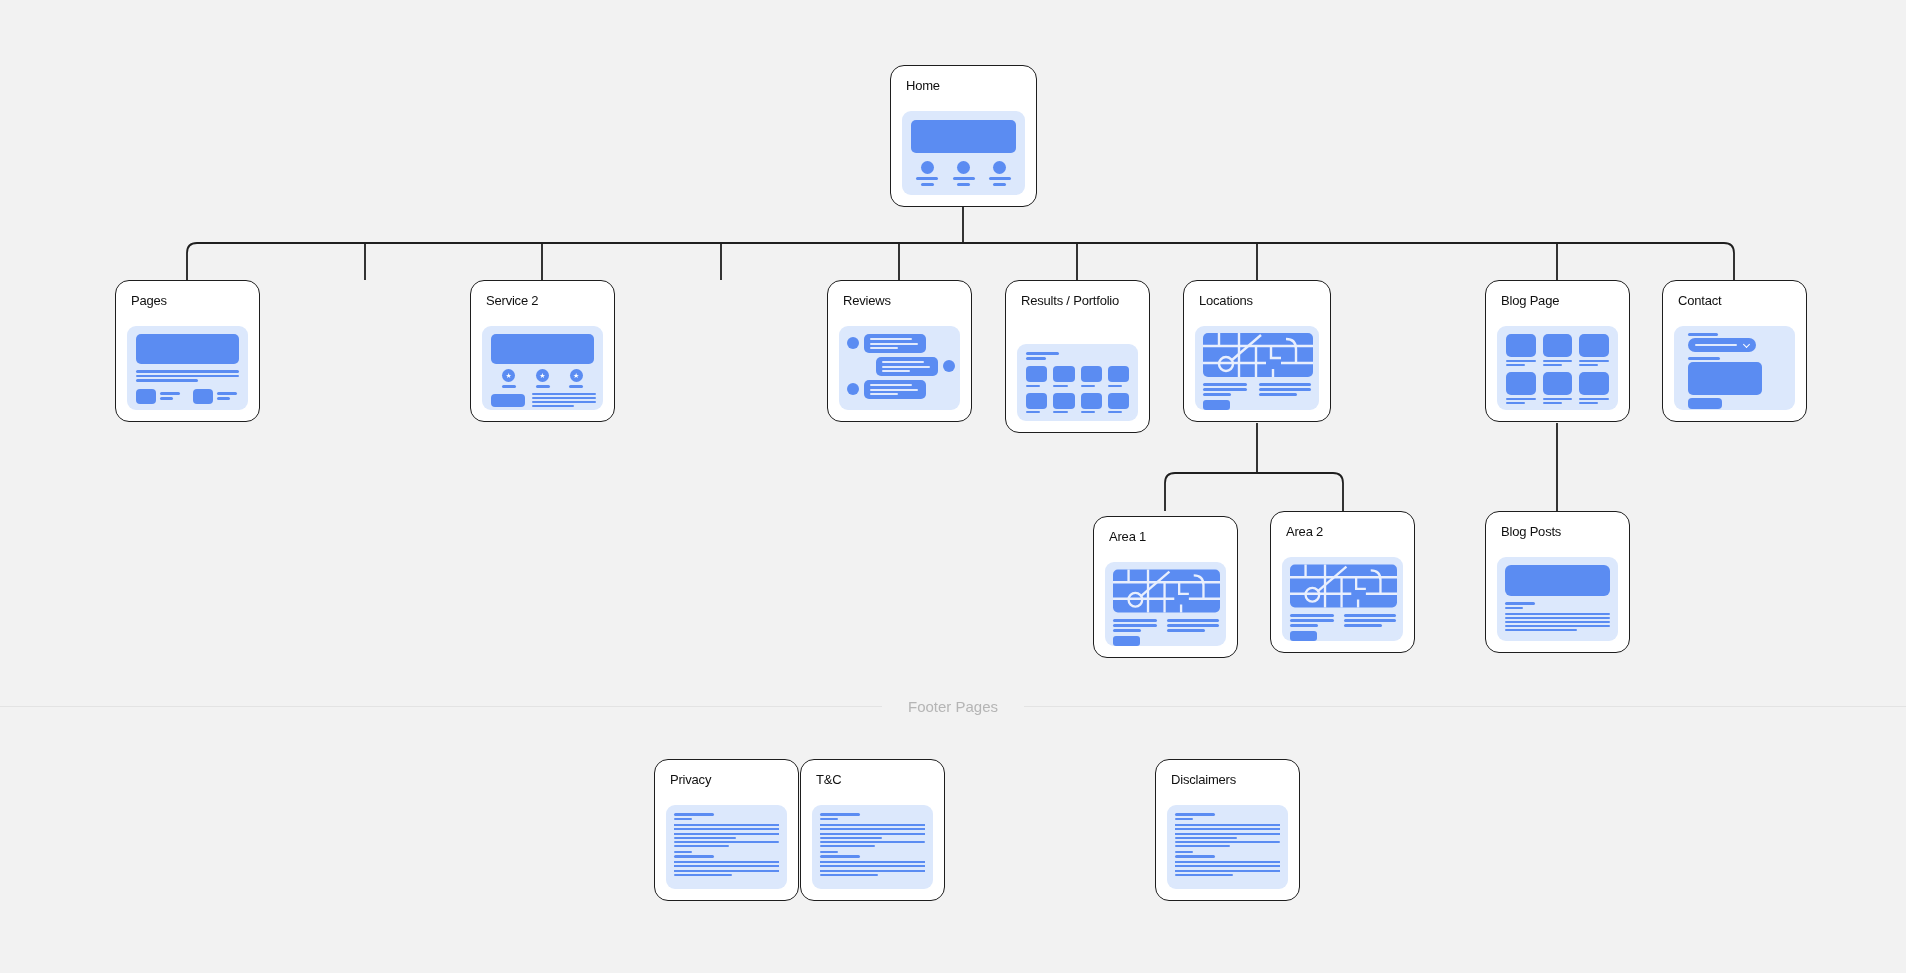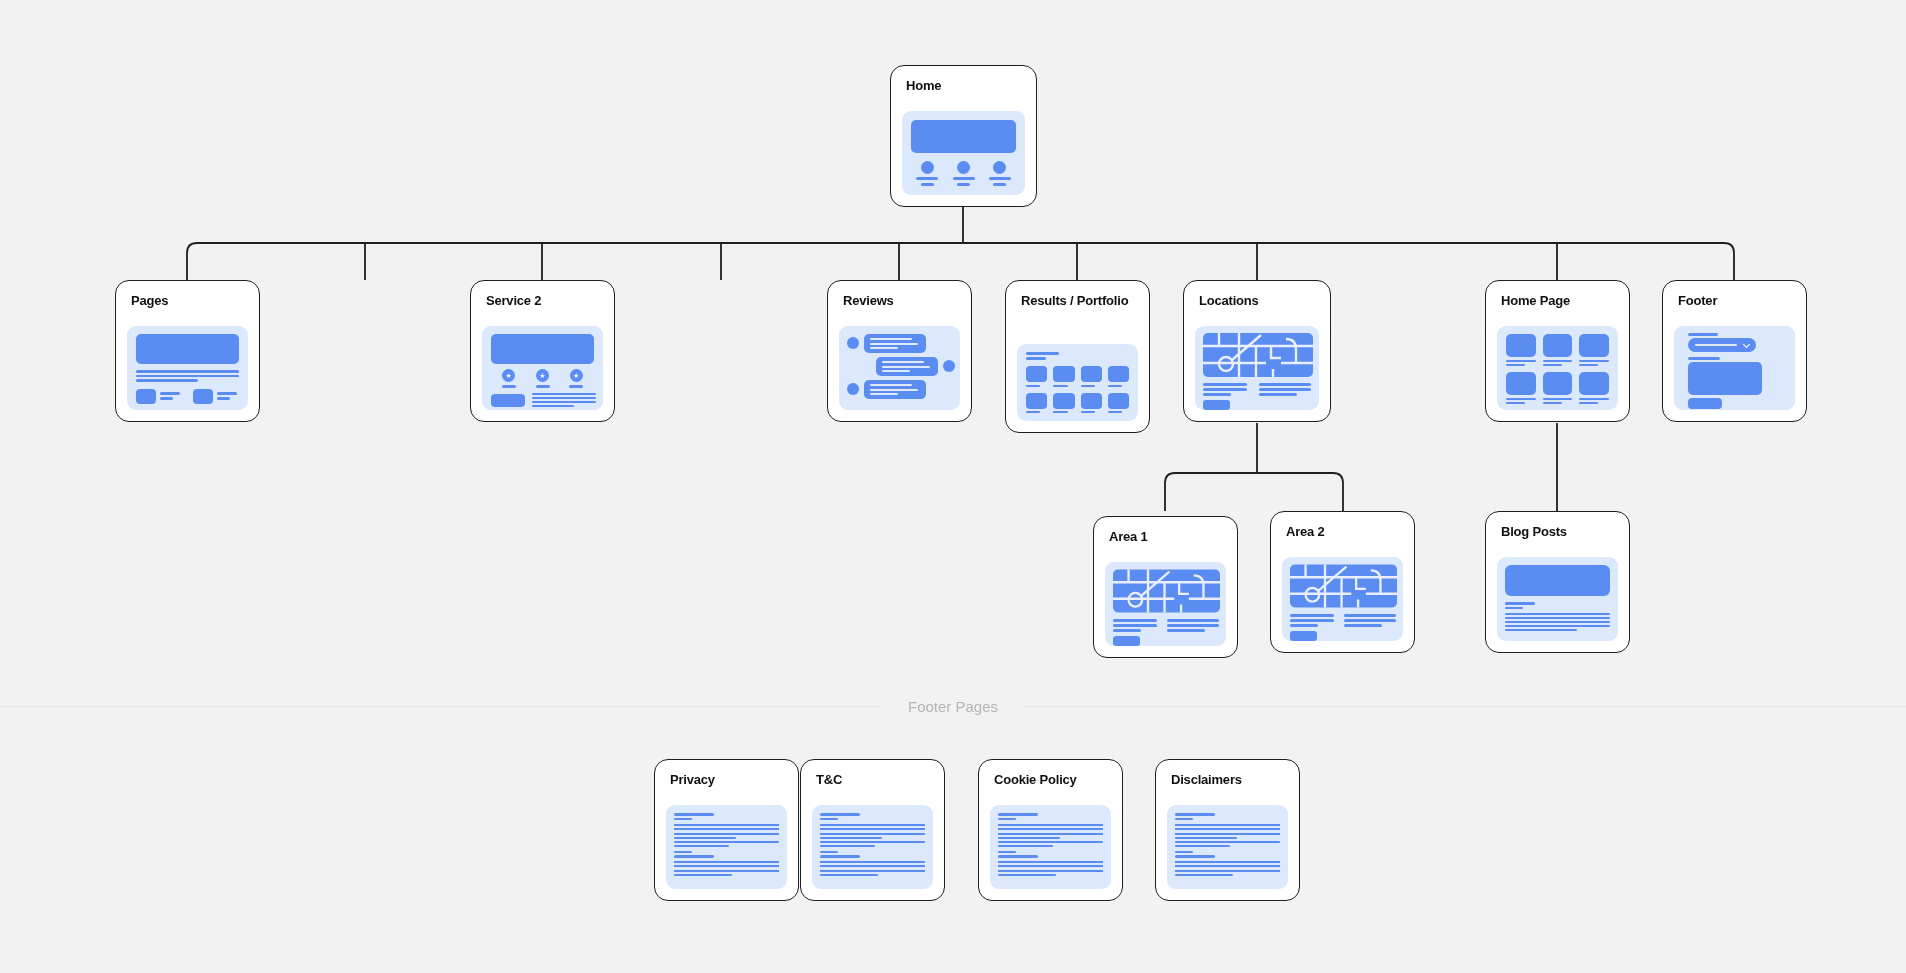--- a/index.html
+++ b/index.html
@@ -8,21 +8,21 @@
     --wline:rgba(255,255,255,0.82);
     --ink:#101010;
   }
   *{box-sizing:border-box}
   body{margin:0;background:#f2f2f2;font-family:"Liberation Sans",sans-serif}
   .canvas{position:relative;width:1906px;height:973px;background:#f2f2f2;overflow:hidden}
   .connectors{position:absolute;left:0;top:0;pointer-events:none}
   .node{position:absolute;width:145px;height:142px;background:#fff;border:1.6px solid #1e1e1e;border-radius:14px;cursor:pointer}
   .node--home{width:147px}
   .node--tall{height:153px}
-  .title{position:absolute;left:15px;top:12px;font-size:13px;font-weight:700;color:var(--ink);letter-spacing:-0.2px;line-height:1.25;white-space:pre-line}
+  .title{position:absolute;left:15px;top:12px;font-size:13px;font-weight:400;color:var(--ink);letter-spacing:-0.2px;line-height:1.25;white-space:pre-line}
   .thumb{position:absolute;left:11px;right:11px;top:45px;bottom:11px;background:var(--panel);border-radius:9px;overflow:hidden}
   .thumb--tall{top:63px}
   
   .b{position:absolute;background:var(--blue)}
   .ln{position:absolute;height:2px;background:var(--blue);border-radius:1.5px}
   .wln{position:absolute;height:2px;background:var(--wline);border-radius:1.5px}
   .stripes{position:absolute;background-image:repeating-linear-gradient(to bottom,var(--blue) 0 2px,transparent 2px 4.3px)}
   .circ{position:absolute;background:var(--blue);border-radius:50%}
   .hero{position:absolute;left:9px;right:9px;background:var(--blue);border-radius:5px}
   
@@ -231,21 +231,21 @@
       <div class="ln" style="left:8px;top:62px;width:44px;height:2.5px"></div>
       <div class="ln" style="left:8px;top:67px;width:28px;height:2.5px"></div>
       <div class="ln" style="left:64px;top:57px;width:52px;height:2.5px"></div>
       <div class="ln" style="left:64px;top:62px;width:52px;height:2.5px"></div>
       <div class="ln" style="left:64px;top:67px;width:38px;height:2.5px"></div>
       <div class="b" style="left:8px;top:74px;width:27px;height:10px;border-radius:3px"></div>
     </div>
   </div>
 
   <div class="node" style="left:1485px;top:280px">
-    <div class="title">Home Page</div>
+    <div class="title">Blog Page</div>
     <div class="thumb">
       <div class="bgrid" style="top:8px">
         <div class="bcell">
             <div class="tile"></div>
             <div class="u1"></div>
             <div class="u2"></div>
           </div>
         <div class="bcell">
             <div class="tile"></div>
             <div class="u1"></div>
@@ -269,21 +269,21 @@
         <div class="bcell">
             <div class="tile"></div>
             <div class="u1"></div>
             <div class="u2"></div>
           </div>
       </div>
     </div>
   </div>
 
   <div class="node" style="left:1662px;top:280px">
-    <div class="title">Footer</div>
+    <div class="title">Contact</div>
     <div class="thumb">
       <div class="ln" style="left:14px;top:7px;width:30px;height:2.5px"></div>
       <div class="b" style="left:14px;top:12px;width:68px;height:14px;border-radius:7px">
         <div class="wln" style="left:7px;top:6px;width:42px"></div>
         <div class="chev" style="right:7px;top:4px"></div>
       </div>
       <div class="ln" style="left:14px;top:31px;width:32px;height:2.5px"></div>
       <div class="b" style="left:14px;top:36px;width:74px;height:33px;border-radius:5px"></div>
       <div class="b" style="left:14px;top:72px;width:34px;height:11px;border-radius:4px"></div>
     </div>
@@ -392,45 +392,30 @@
       <div class="ln" style="left:8px;top:32px;width:62px"></div>
       <div class="ln" style="left:8px;right:8px;top:36px"></div>
       <div class="ln" style="left:8px;top:40px;width:55px"></div>
       <div class="ln" style="left:8px;top:46px;width:18px"></div>
       <div class="ln" style="left:8px;top:50px;width:40px;height:2.5px"></div>
       <div class="stripes" style="left:8px;right:8px;top:56px;height:11px"></div>
       <div class="ln" style="left:8px;top:69px;width:58px"></div>
     </div>
   </div>
 
-  <div class="node" style="left:978px;top:759px">
-    <div class="title">Cookie Policy</div>
+
+  <div class="node" style="left:1155px;top:759px">
+    <div class="title">Disclaimers</div>
     <div class="thumb">
       <div class="ln" style="left:8px;top:8px;width:40px;height:2.5px"></div>
       <div class="ln" style="left:8px;top:13px;width:18px"></div>
       <div class="stripes" style="left:8px;right:8px;top:19px;height:11px"></div>
       <div class="ln" style="left:8px;top:32px;width:62px"></div>
       <div class="ln" style="left:8px;right:8px;top:36px"></div>
       <div class="ln" style="left:8px;top:40px;width:55px"></div>
       <div class="ln" style="left:8px;top:46px;width:18px"></div>
       <div class="ln" style="left:8px;top:50px;width:40px;height:2.5px"></div>
       <div class="stripes" style="left:8px;right:8px;top:56px;height:11px"></div>
       <div class="ln" style="left:8px;top:69px;width:58px"></div>
     </div>
   </div>
 
-  <div class="node" style="left:1155px;top:759px">
-    <div class="title">Disclaimers</div>
-    <div class="thumb">
-      <div class="ln" style="left:8px;top:8px;width:40px;height:2.5px"></div>
-      <div class="ln" style="left:8px;top:13px;width:18px"></div>
-      <div class="stripes" style="left:8px;right:8px;top:19px;height:11px"></div>
-      <div class="ln" style="left:8px;top:32px;width:62px"></div>
-      <div class="ln" style="left:8px;right:8px;top:36px"></div>
-      <div class="ln" style="left:8px;top:40px;width:55px"></div>
-      <div class="ln" style="left:8px;top:46px;width:18px"></div>
-      <div class="ln" style="left:8px;top:50px;width:40px;height:2.5px"></div>
-      <div class="stripes" style="left:8px;right:8px;top:56px;height:11px"></div>
-      <div class="ln" style="left:8px;top:69px;width:58px"></div>
-    </div>
-  </div>
-
 </div>
 
 </body></html>

